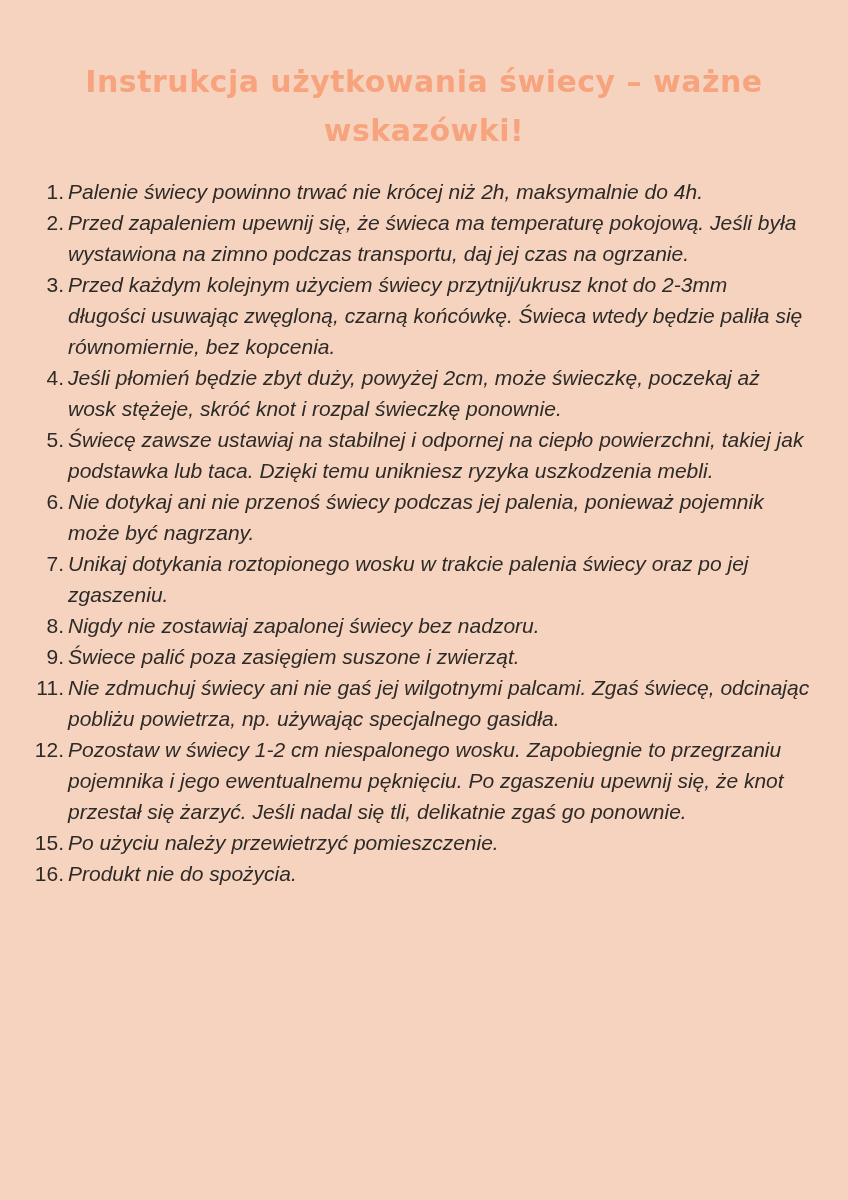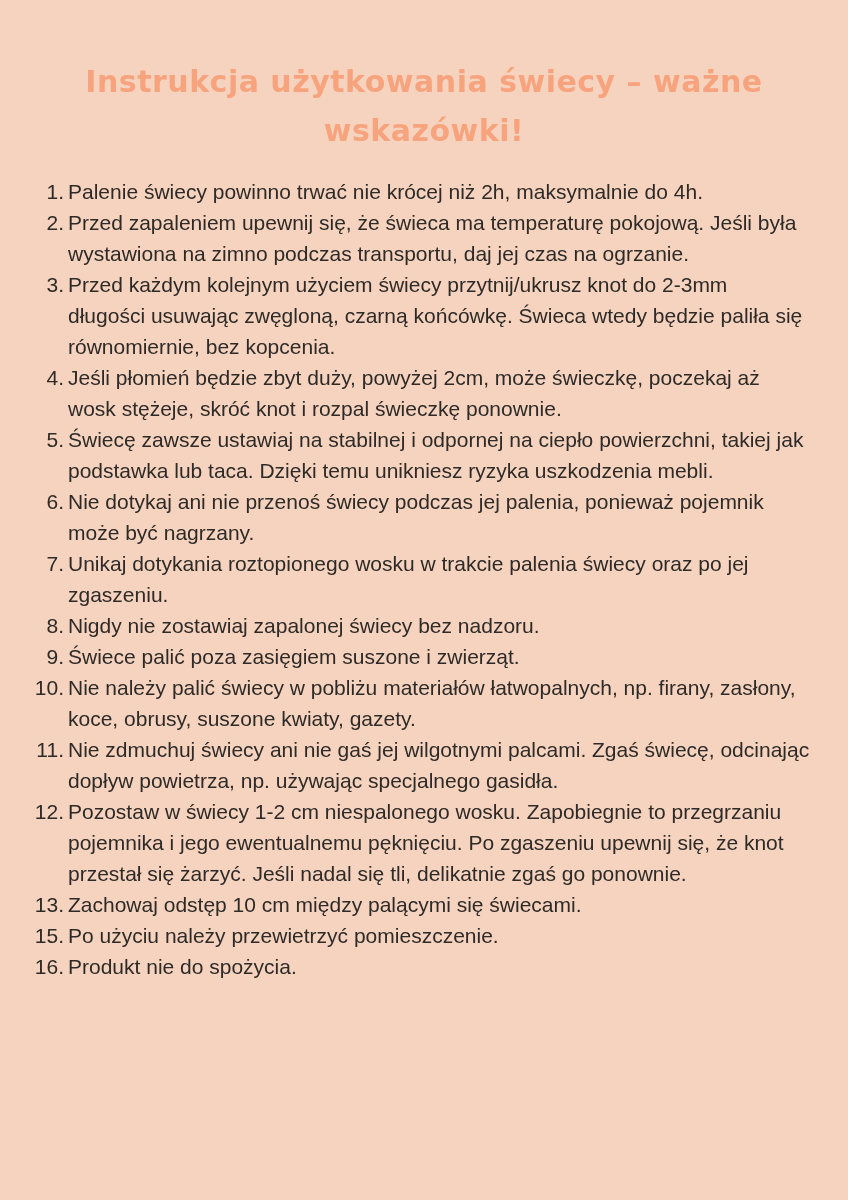--- a/index.html
+++ b/index.html
@@ -43,20 +43,21 @@
     align-items: flex-start;
   }
   ol.instructions .num {
     flex: 0 0 34px;
     text-align: right;
     padding-right: 4px;
     white-space: nowrap;
   }
   ol.instructions .txt {
     flex: 1;
+    font-style: italic;
   }
   .watermark {
     position: absolute;
     right: 13px;
     bottom: 8px;
     font-family: "DejaVu Sans", sans-serif;
     font-weight: bold;
     font-size: 24px;
     letter-spacing: 0.5px;
     color: #4e4344;
@@ -99,34 +100,26 @@
       </li>
       <li class="item">
         <span class="num">8.</span>
         <span class="txt">Nigdy nie zostawiaj zapalonej świecy bez nadzoru.</span>
       </li>
       <li class="item">
         <span class="num">9.</span>
         <span class="txt">Świece palić poza zasięgiem suszone i zwierząt.</span>
       </li>
       <li class="item">
-        <span class="num">10.</span>
-        <span class="txt">Nie należy palić świecy w pobliżu materiałów łatwopalnych, np. firany, zasłony, koce, obrusy, suszone kwiaty, gazety.</span>
-      </li>
-      <li class="item">
         <span class="num">11.</span>
-        <span class="txt">Nie zdmuchuj świecy ani nie gaś jej wilgotnymi palcami. Zgaś świecę, odcinając dopływ powietrza, np. używając specjalnego gasidła.</span>
+        <span class="txt">Nie zdmuchuj świecy ani nie gaś jej wilgotnymi palcami. Zgaś świecę, odcinając pobliżu powietrza, np. używając specjalnego gasidła.</span>
       </li>
       <li class="item">
         <span class="num">12.</span>
         <span class="txt">Pozostaw w świecy 1-2 cm niespalonego wosku. Zapobiegnie to przegrzaniu pojemnika i jego ewentualnemu pęknięciu. Po zgaszeniu upewnij się, że knot przestał się żarzyć. Jeśli nadal się tli, delikatnie zgaś go ponownie.</span>
-      </li>
-      <li class="item">
-        <span class="num">13.</span>
-        <span class="txt">Zachowaj odstęp 10 cm między palącymi się świecami.</span>
       </li>
       <li class="item">
         <span class="num">15.</span>
         <span class="txt">Po użyciu należy przewietrzyć pomieszczenie.</span>
       </li>
       <li class="item">
         <span class="num">16.</span>
         <span class="txt">Produkt nie do spożycia.</span>
       </li>
     </ol>

